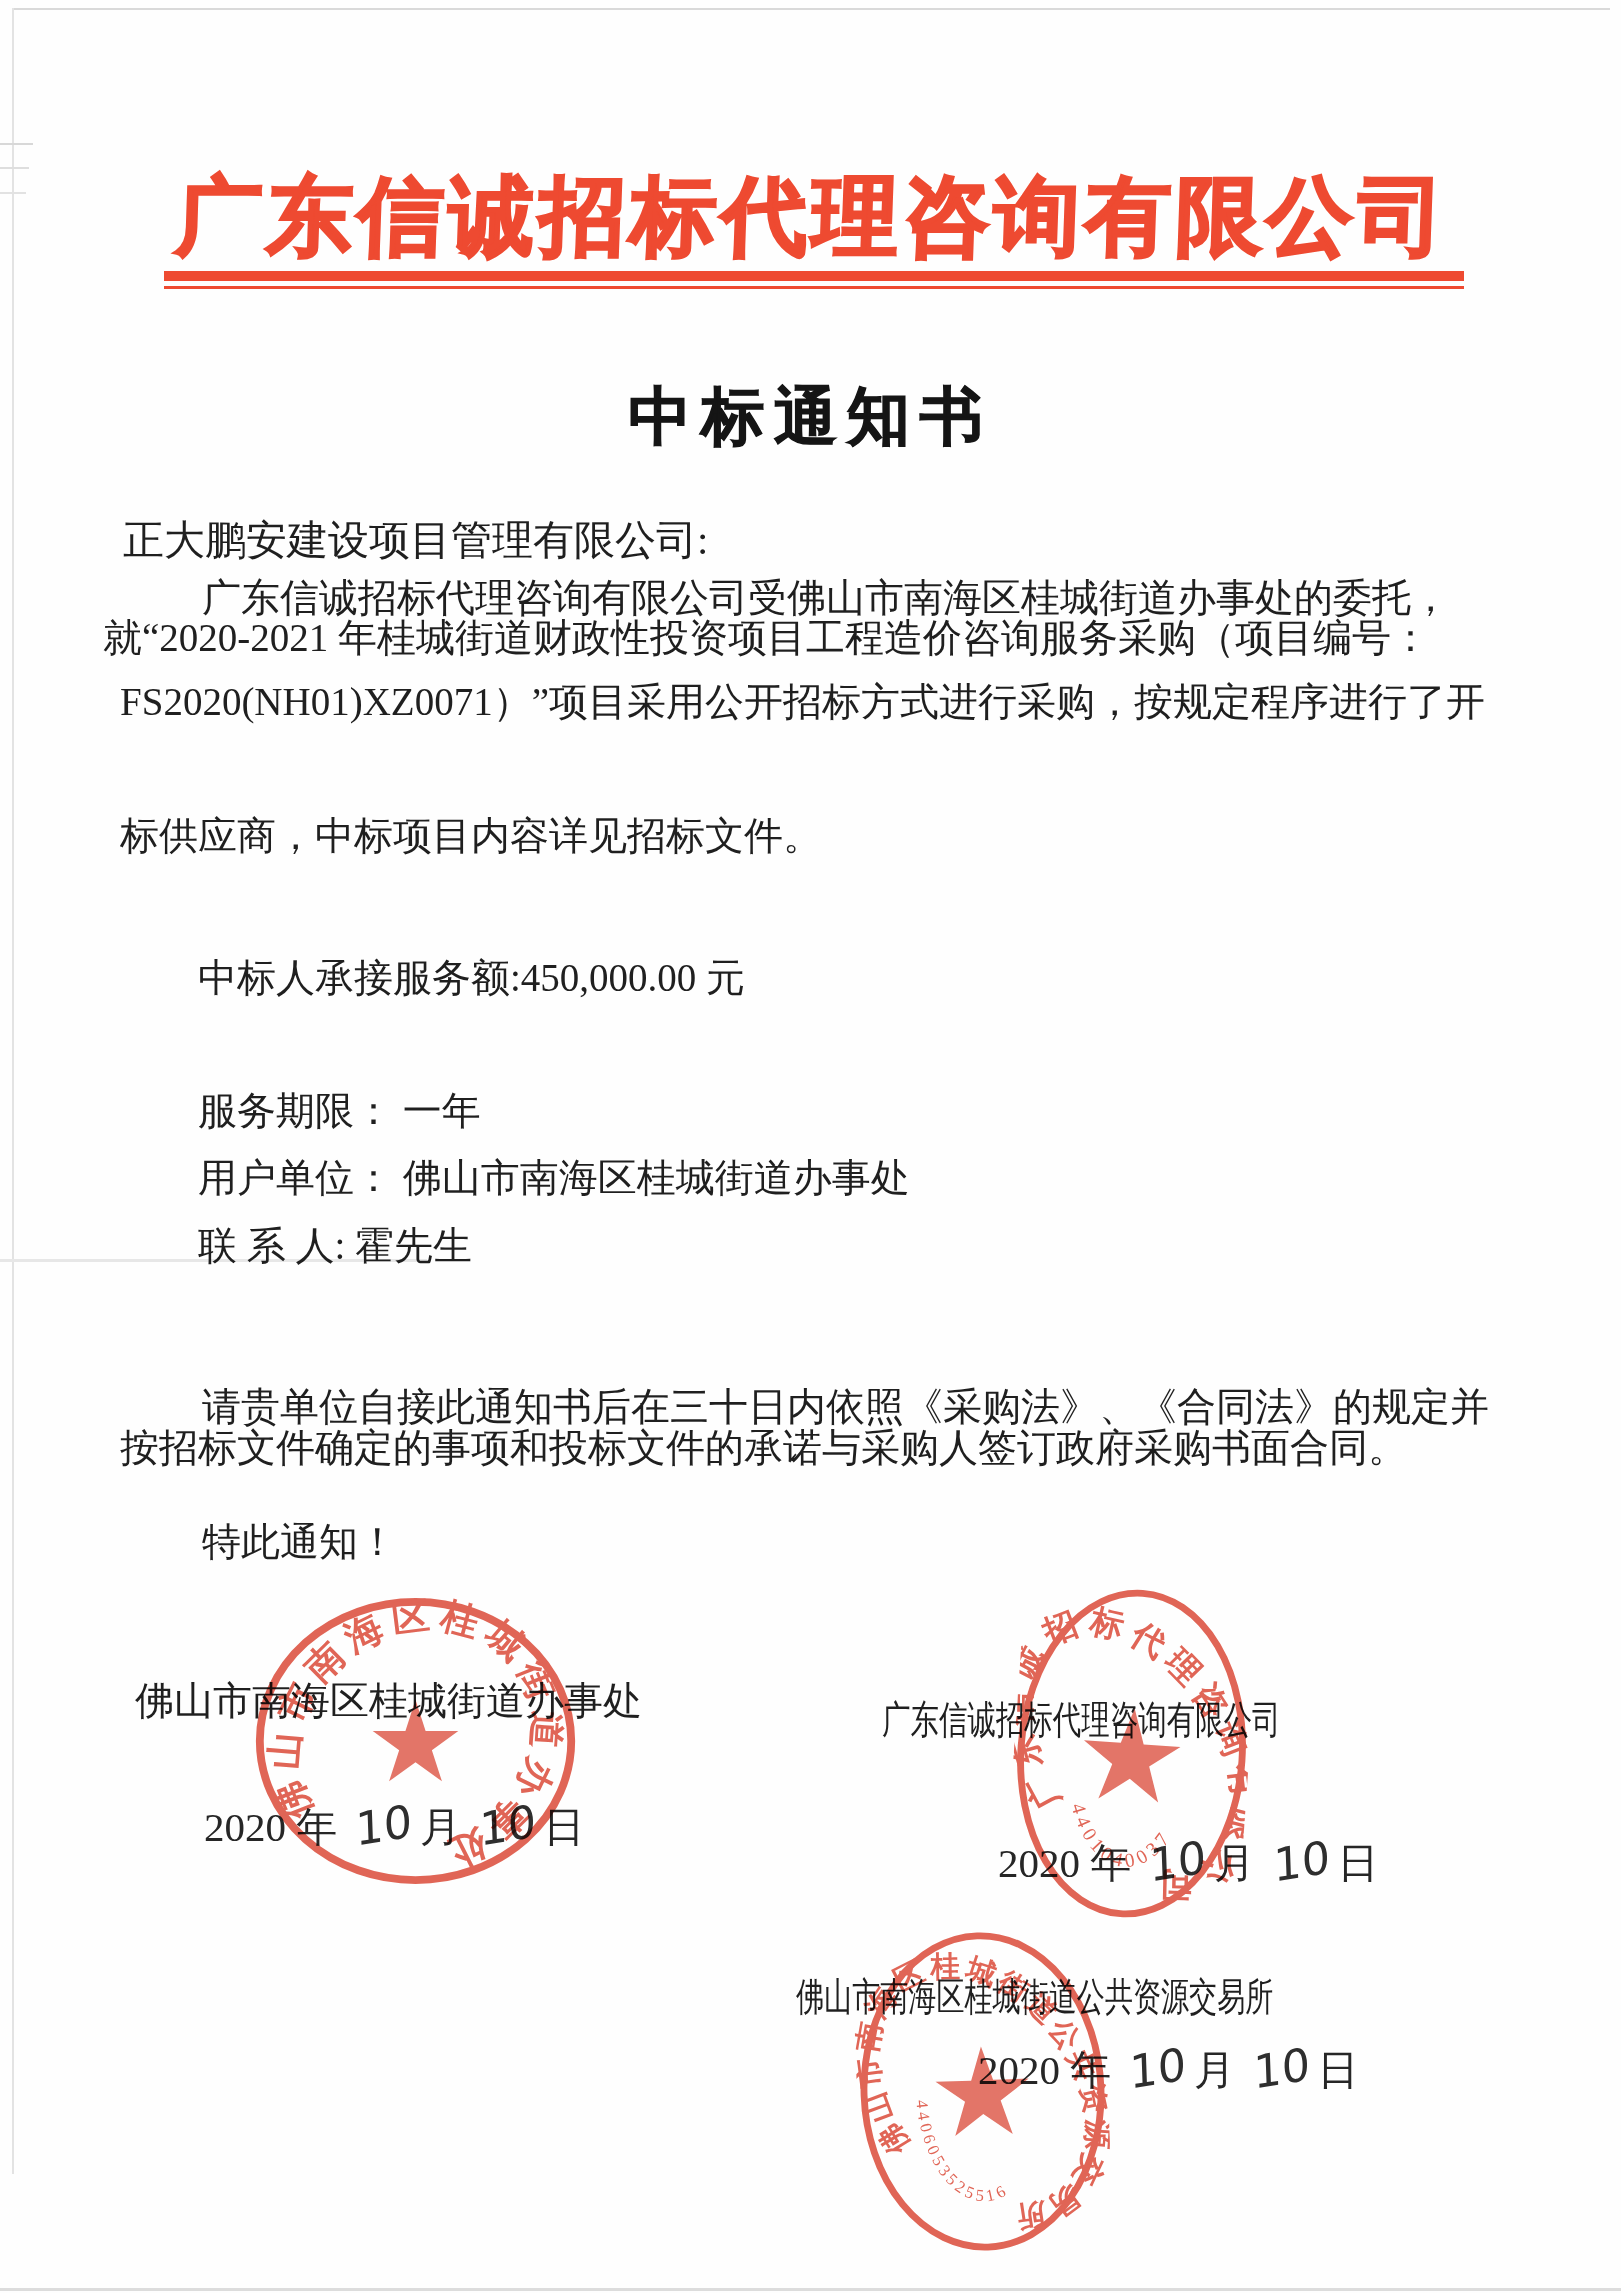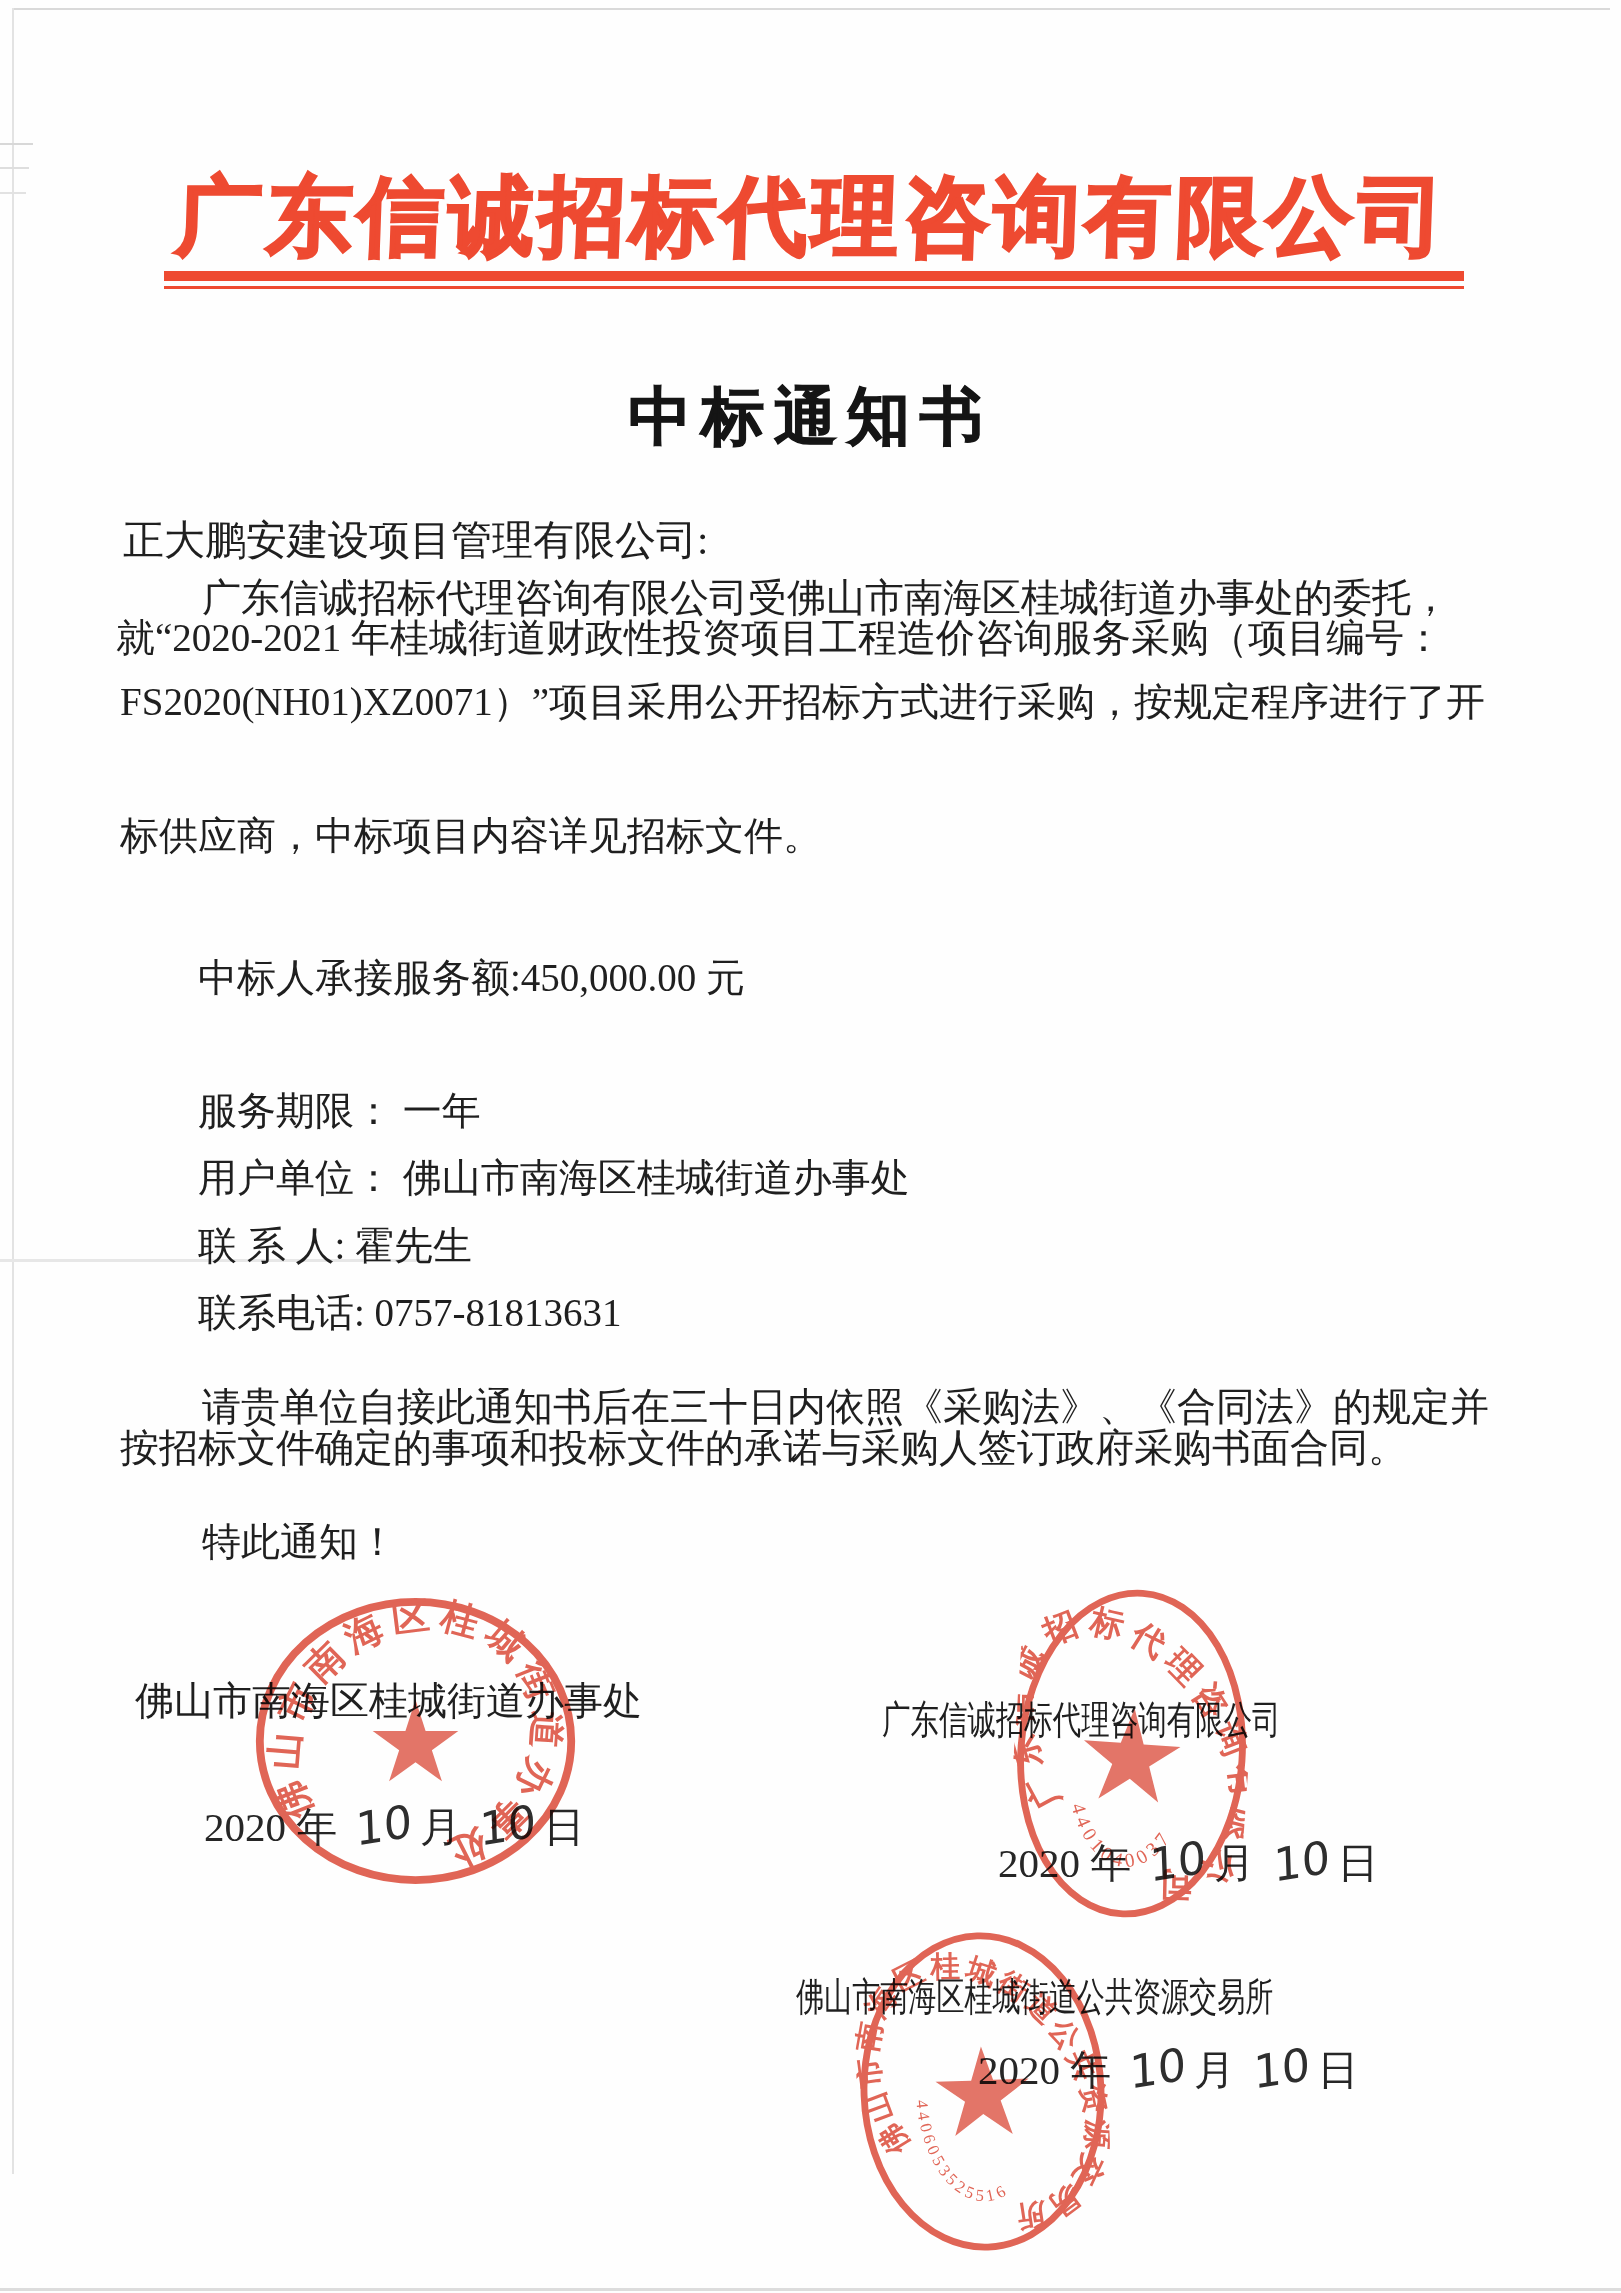--- a/index.html
+++ b/index.html
@@ -45,21 +45,21 @@
     -webkit-text-stroke:1px #151515;
     margin:0;
   }
 
   .bodyline{font-size:39px;line-height:1.15;}
   .indent{padding-left:82px;margin-top:27px;}
 
   .addressee{left:123px;top:476px;font-size:41px;margin-top:41px;}
 
   .l-p1-1{left:120px;top:549px;}
-  .l-p1-2{left:116px;top:616px;}
+  .l-p1-2{left:103px;top:616px;}
   .l-p1-3{left:120px;top:680px;}
   .l-p1-4{left:120px;top:747px;}
   .l-p1-5{left:120px;top:814px;}
 
   .l-d-0{left:198px;top:956px;}
   .l-d-1{left:198px;top:1022px;}
   .l-d-2{left:198px;top:1089px;}
   .l-d-3{left:198px;top:1156px;}
   .l-d-4{left:198px;top:1224px;}
   .l-d-5{left:198px;top:1291px;}
@@ -124,21 +124,20 @@
 
   <div class="abs bodyline indent l-p1-1">广东信诚招标代理咨询有限公司受佛山市南海区桂城街道办事处的委托，</div>
   <div class="abs bodyline l-p1-2">就“2020-2021 年桂城街道财政性投资项目工程造价咨询服务采购（项目编号：</div>
   <div class="abs bodyline l-p1-3">FS2020(NH01)XZ0071）”项目采用公开招标方式进行采购，按规定程序进行了开</div>
   <div class="abs bodyline l-p1-5">标供应商，中标项目内容详见招标文件。</div>
 
   <div class="abs bodyline l-d-0">中标人承接服务额:450,000.00 元</div>
   <div class="abs bodyline l-d-2">服务期限： 一年</div>
   <div class="abs bodyline l-d-3">用户单位： 佛山市南海区桂城街道办事处</div>
   <div class="abs bodyline l-d-4">联 系 人: 霍先生</div>
-  <div class="abs bodyline l-d-5">联系电话: 0757-81813631</div>
 
   <div class="abs bodyline indent l-p2-1">请贵单位自接此通知书后在三十日内依照《采购法》、《合同法》的规定并</div>
   <div class="abs bodyline l-p2-2">按招标文件确定的事项和投标文件的承诺与采购人签订政府采购书面合同。</div>
   <div class="abs bodyline indent l-close">特此通知！</div>
 
   <div class="abs sig sig-left">佛山市南海区桂城街道办事处</div>
   <div class="abs sig sig-right">广东信诚招标代理咨询有限公司</div>
   <div class="abs sig sig-bottom">佛山市南海区桂城街道公共资源交易所</div>
 
   <div class="abs date date-left">

